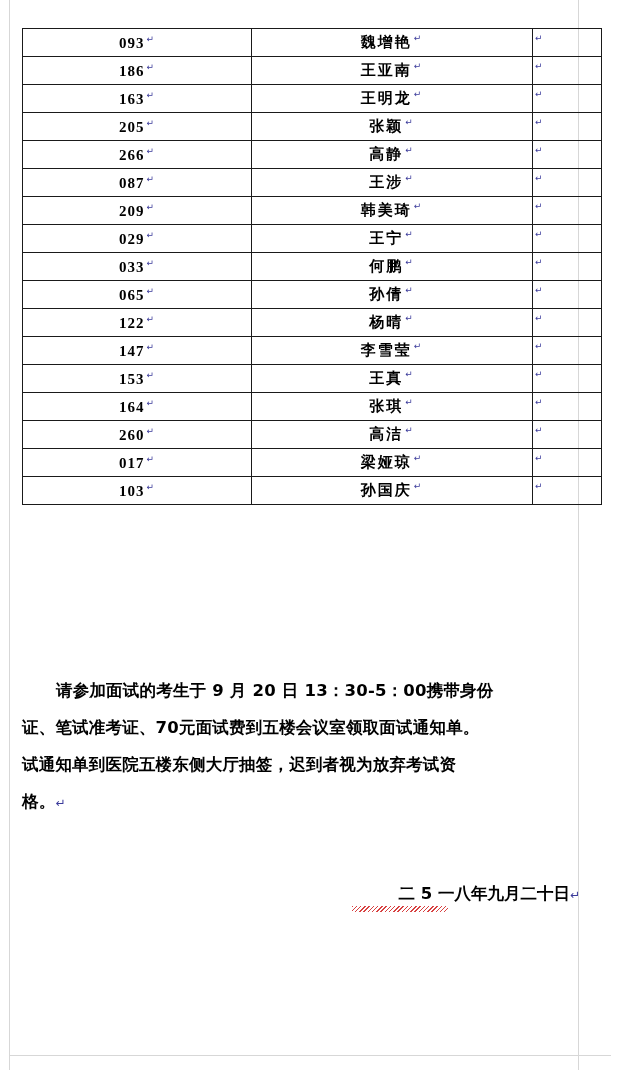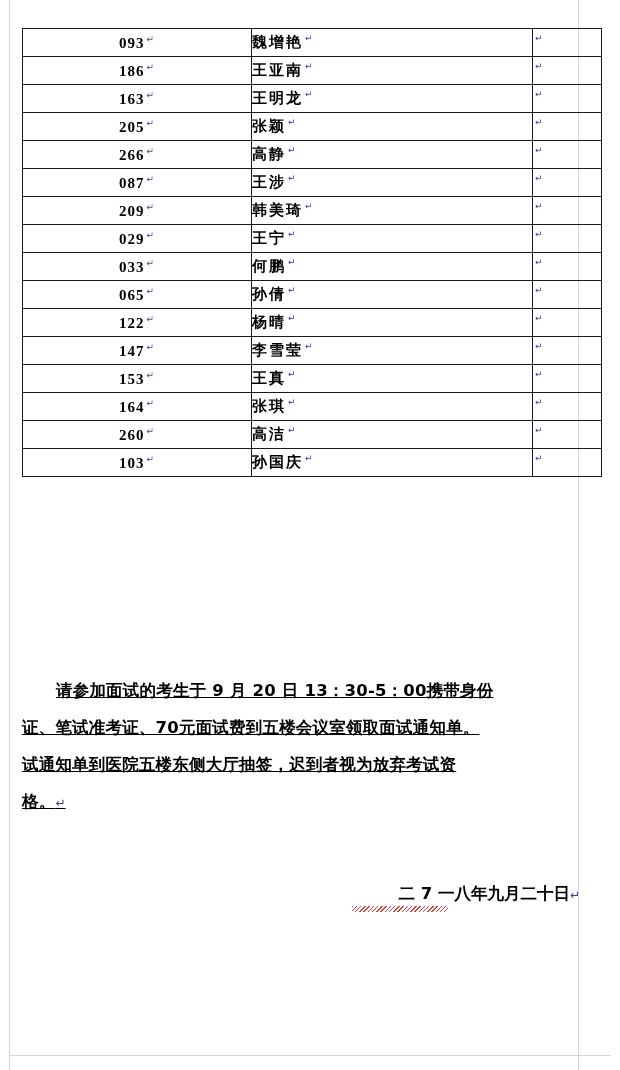--- a/index.html
+++ b/index.html
@@ -72,21 +72,21 @@
   }
   td.col-num {
     width: 228px;
     text-align: center;
     font-weight: bold;
     font-size: 15px;
     letter-spacing: 1px;
   }
   td.col-name {
     width: 280px;
-    text-align: left;
+    text-align: center;
     font-weight: bold;
     font-size: 15px;
     font-family: "DejaVu Sans", sans-serif;
     letter-spacing: 2px;
   }
   td.col-blank {
     width: 68px;
     text-align: left;
     padding-left: 4px;
   }
@@ -110,21 +110,20 @@
     width: 576px;
     font-family: "DejaVu Sans", sans-serif;
     font-weight: bold;
     font-size: 16.5px;
     line-height: 37px;
     letter-spacing: 0.2px;
     text-align: justify;
   }
   .body-text p {
     margin: 0;
-    text-decoration: underline;
   }
   .indent {
     display: inline-block;
     width: 34px;
   }
   .ret {
     color: #3a3a9a;
     font-size: 12px;
     font-weight: normal;
     vertical-align: baseline;
@@ -235,33 +234,38 @@
             <td class="col-num"><span class="cell-inner">164</span><span class="cell-mark">↵</span></td>
             <td class="col-name"><span class="cell-inner">张琪</span><span class="cell-mark">↵</span></td>
             <td class="col-blank"><span class="cell-inner"></span><span class="cell-mark">↵</span></td>
           </tr>
           <tr>
             <td class="col-num"><span class="cell-inner">260</span><span class="cell-mark">↵</span></td>
             <td class="col-name"><span class="cell-inner">高洁</span><span class="cell-mark">↵</span></td>
             <td class="col-blank"><span class="cell-inner"></span><span class="cell-mark">↵</span></td>
           </tr>
           <tr>
+            <td class="col-num"><span class="cell-inner">017</span><span class="cell-mark">↵</span></td>
+            <td class="col-name"><span class="cell-inner">梁娅琼</span><span class="cell-mark">↵</span></td>
+            <td class="col-blank"><span class="cell-inner"></span><span class="cell-mark">↵</span></td>
+          </tr>
+          <tr>
             <td class="col-num"><span class="cell-inner">103</span><span class="cell-mark">↵</span></td>
             <td class="col-name"><span class="cell-inner">孙国庆</span><span class="cell-mark">↵</span></td>
             <td class="col-blank"><span class="cell-inner"></span><span class="cell-mark">↵</span></td>
           </tr>
         </tbody>
     </table>
   </div>
 
   <div class="body-text">
     <p><span class="indent"></span><span>请参加面试的考生于 9 月 20 日 13：30-5：00携带身份</span></p>
     <p><span>证、笔试准考证、70元面试费到五楼会议室领取面试通知单。</span></p>
     <p><span>试通知单到医院五楼东侧大厅抽签，迟到者视为放弃考试资</span></p>
     <p><span>格。</span><span class="ret">↵</span></p>
   </div>
 
   <div class="date-line">
-    <span>二 7 一八年九月二十日</span><span class="ret">↵</span>
+    <span>二 5 一八年九月二十日</span><span class="ret">↵</span>
   </div>
   <div class="squiggle"></div>
 
 </div>
 
 </body></html>

